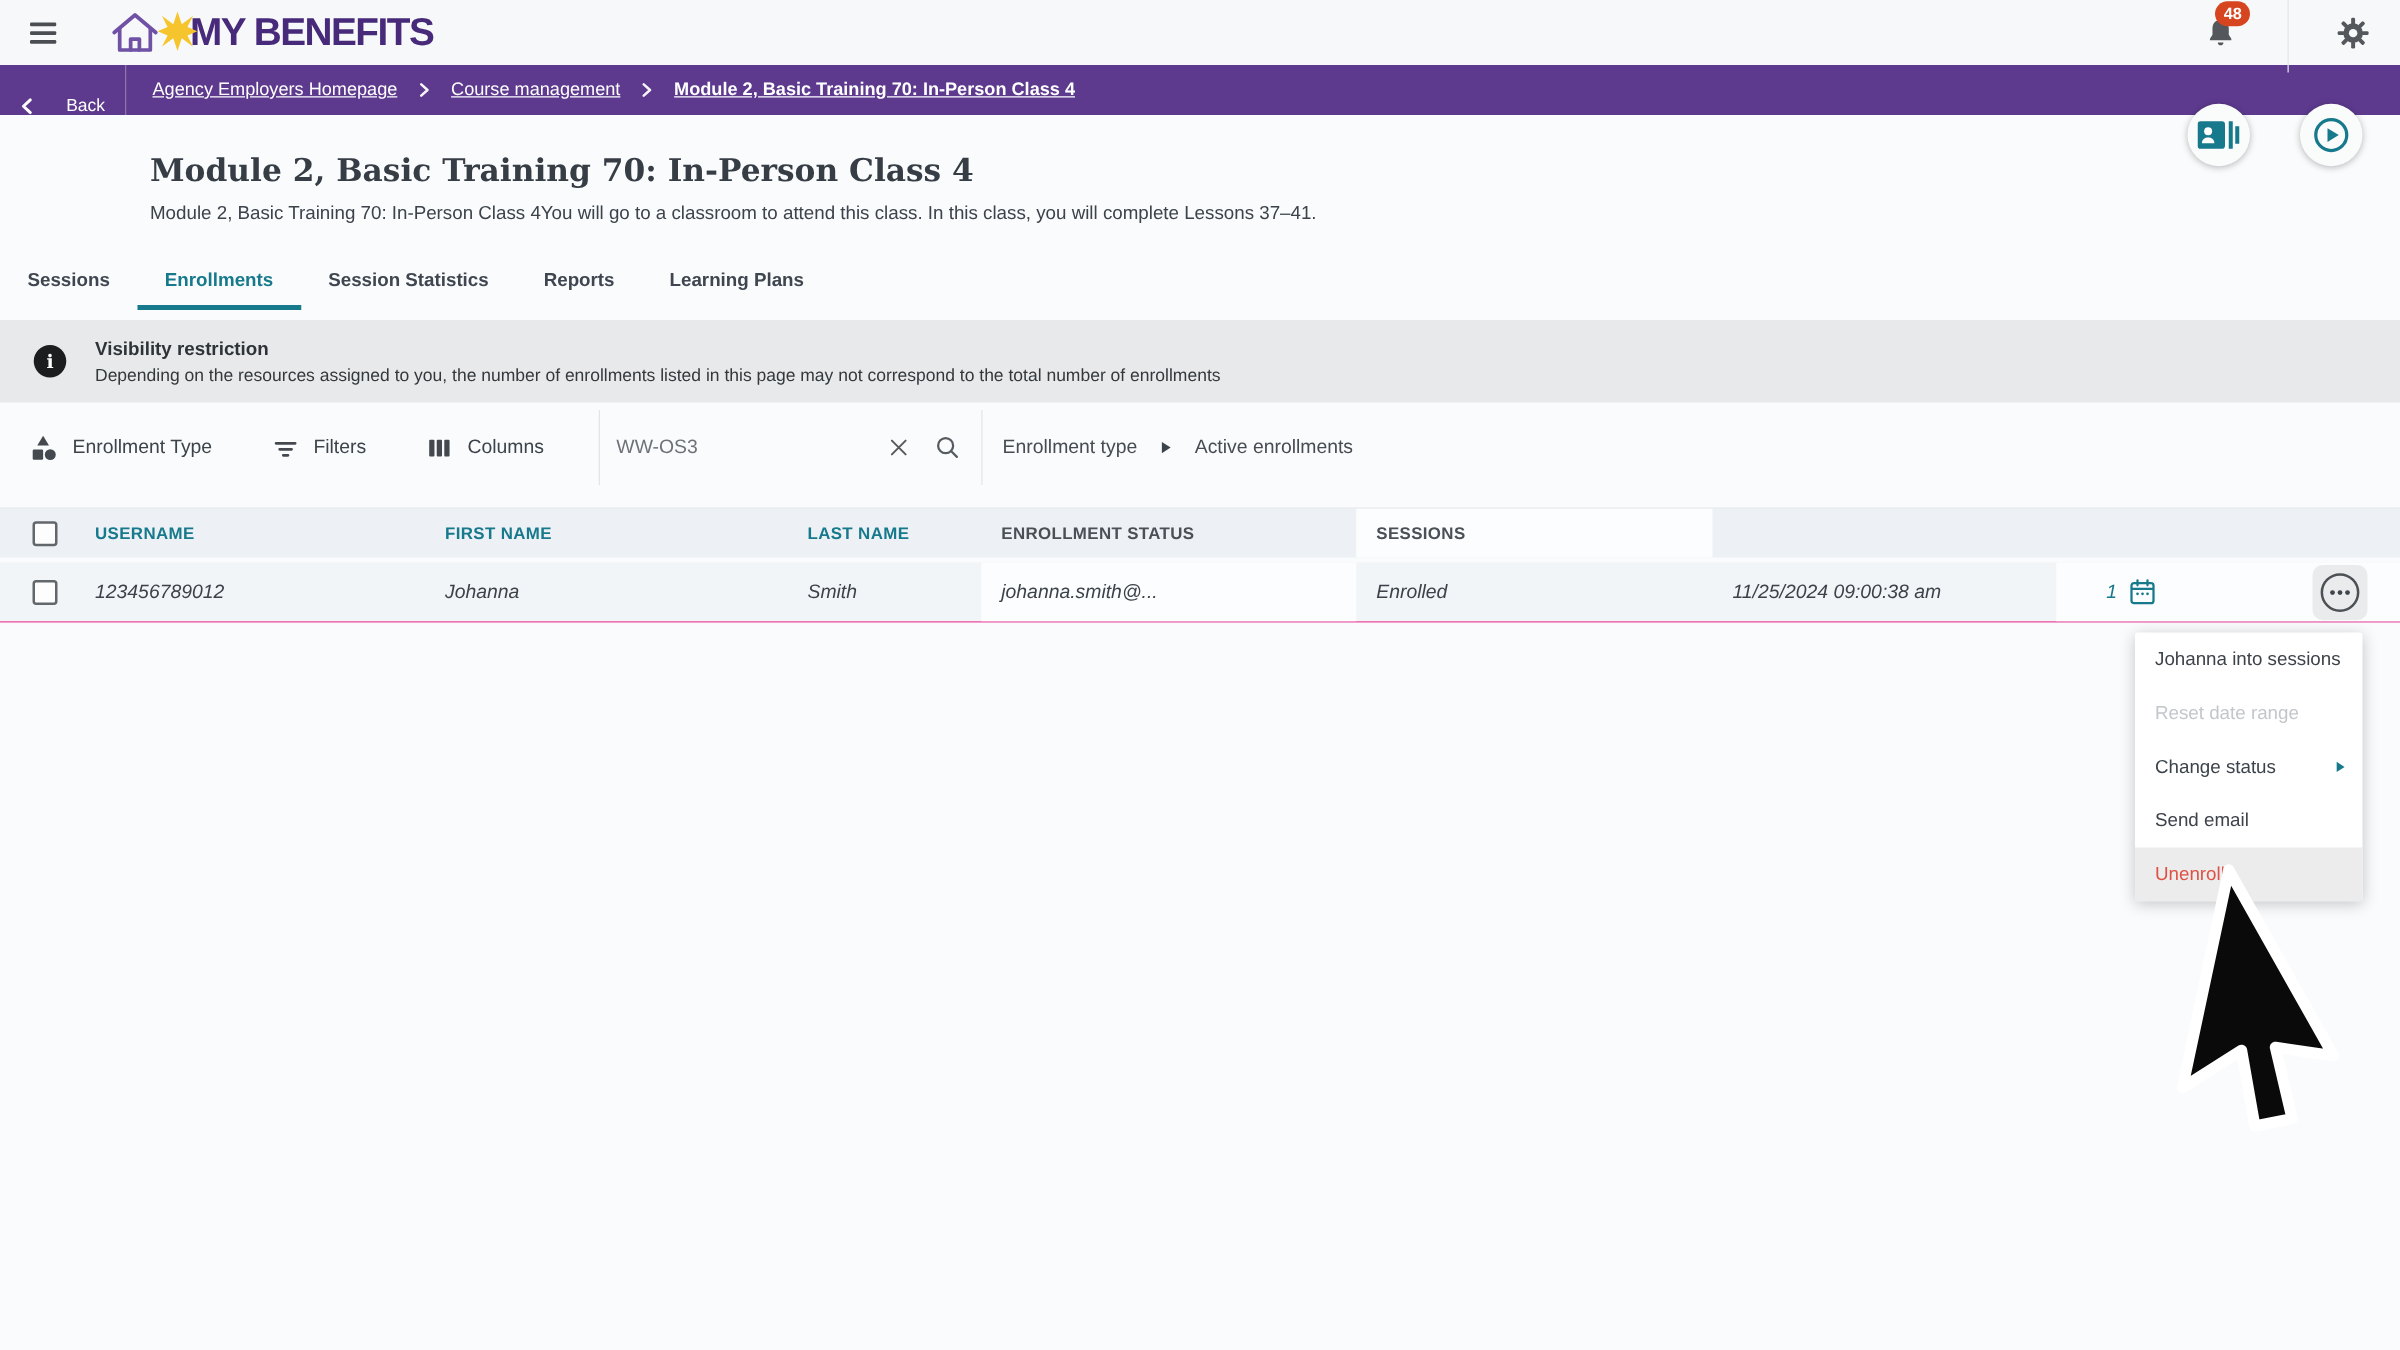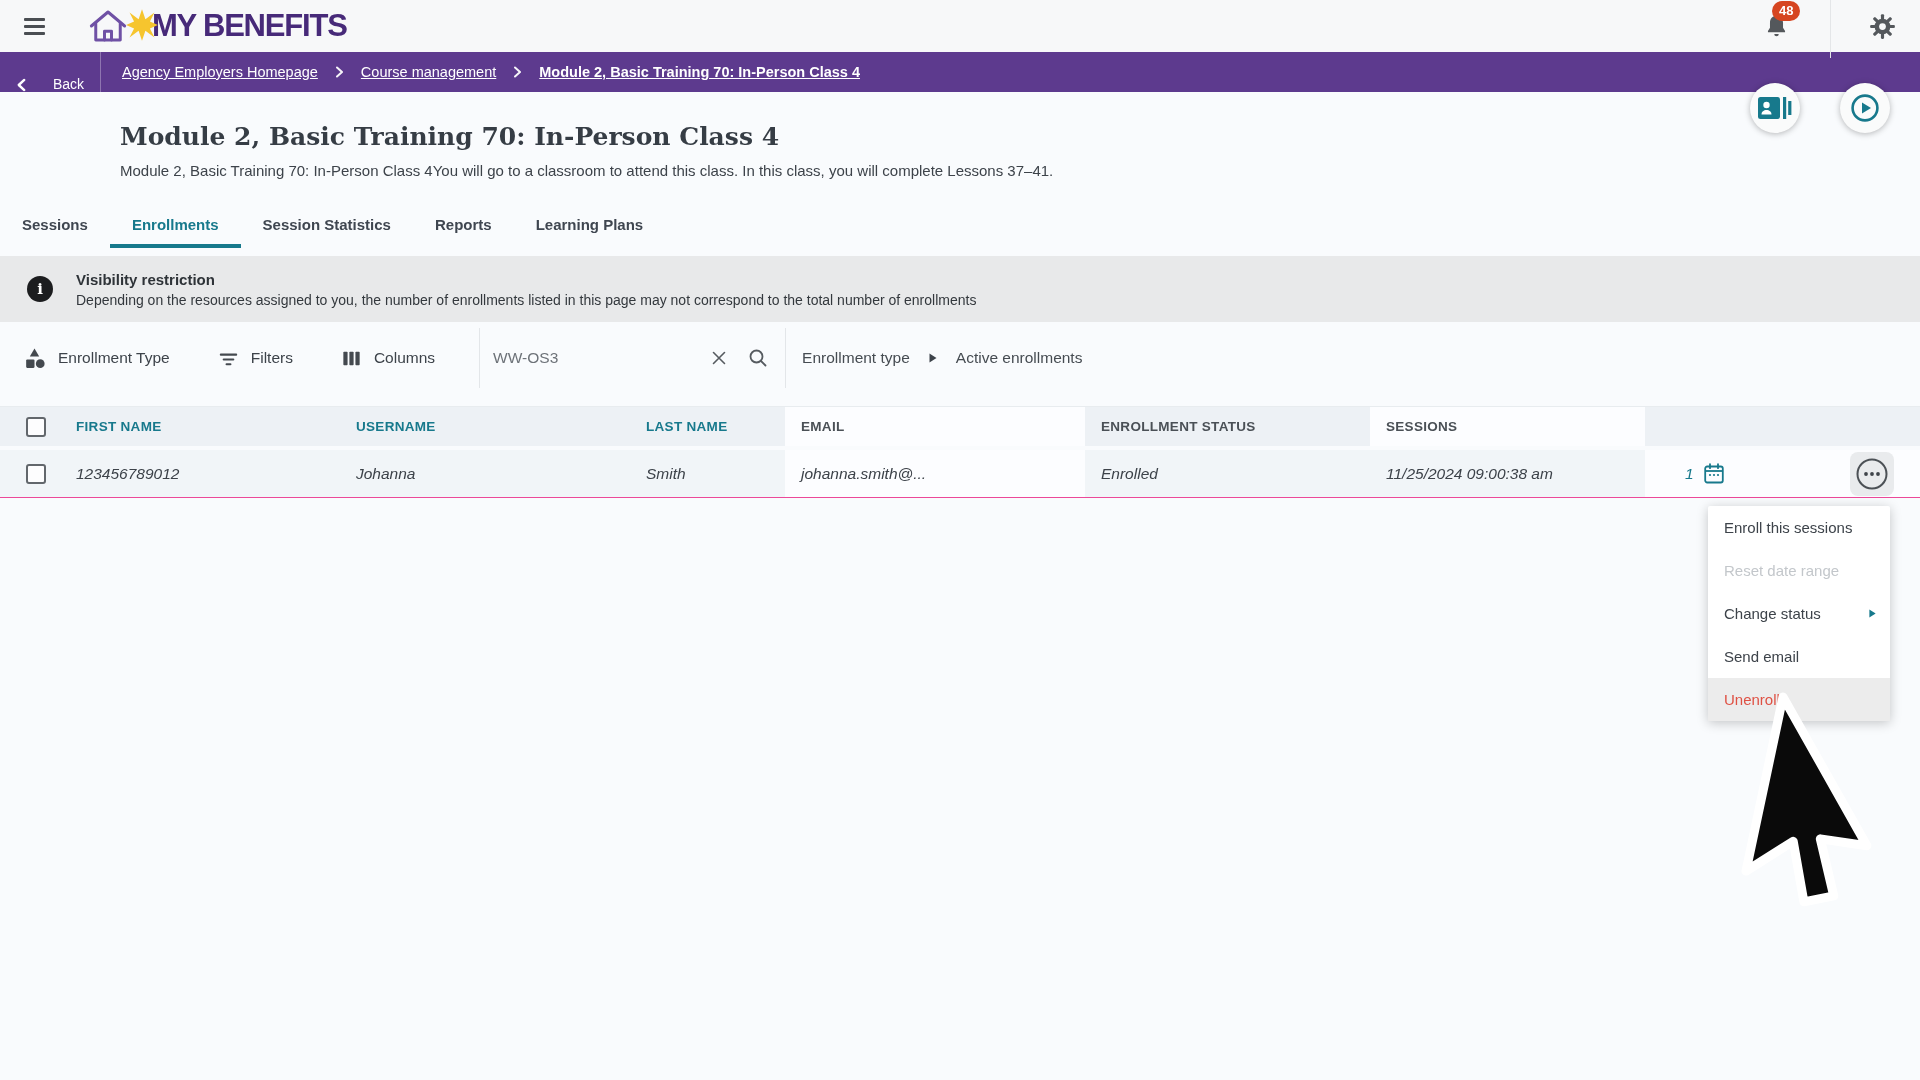--- a/index.html
+++ b/index.html
@@ -277,24 +277,23 @@
         </svg>
     </span>
     <span>Active enrollments</span>
   </div>
 </div>
 
 <div class="thead grid8">
   <div class="check-cell">
     <div class="checkbox"></div>
   </div>
+  <div class="th accent">USERNAME</div>
   <div class="th accent">FIRST NAME</div>
-  <div class="th accent">USERNAME</div>
   <div class="th accent">LAST NAME</div>
-  <div class="th cell-white">EMAIL</div>
   <div class="th">ENROLLMENT STATUS</div>
   <div class="th cell-white">SESSIONS</div>
 </div>
 
 <div class="trow grid8">
   <div class="check-cell">
     <div class="checkbox"></div>
   </div>
   <div class="td">123456789012</div>
   <div class="td">Johanna</div>
@@ -327,21 +326,21 @@
               <circle cx="17" cy="17" r="1.9"></circle>
               <circle cx="23" cy="17" r="1.9"></circle>
             </g>
         </svg>
       </span>
     </span>
   </div>
 </div>
 
 <div class="menu">
-  <div class="menu-item">Enroll this sessions</div>
+  <div class="menu-item">Johanna into sessions</div>
   <div class="menu-item disabled">Reset date range</div>
   <div class="menu-item">
     <span>Change status</span>
     <span class="submenu-arrow">
       <svg width="9" height="11" viewBox="0 0 10 12" fill="#17798c">
           <path d="M1.5 1.5v9l7-4.5z"></path>
         </svg>
     </span>
   </div>
   <div class="menu-item">Send email</div>

